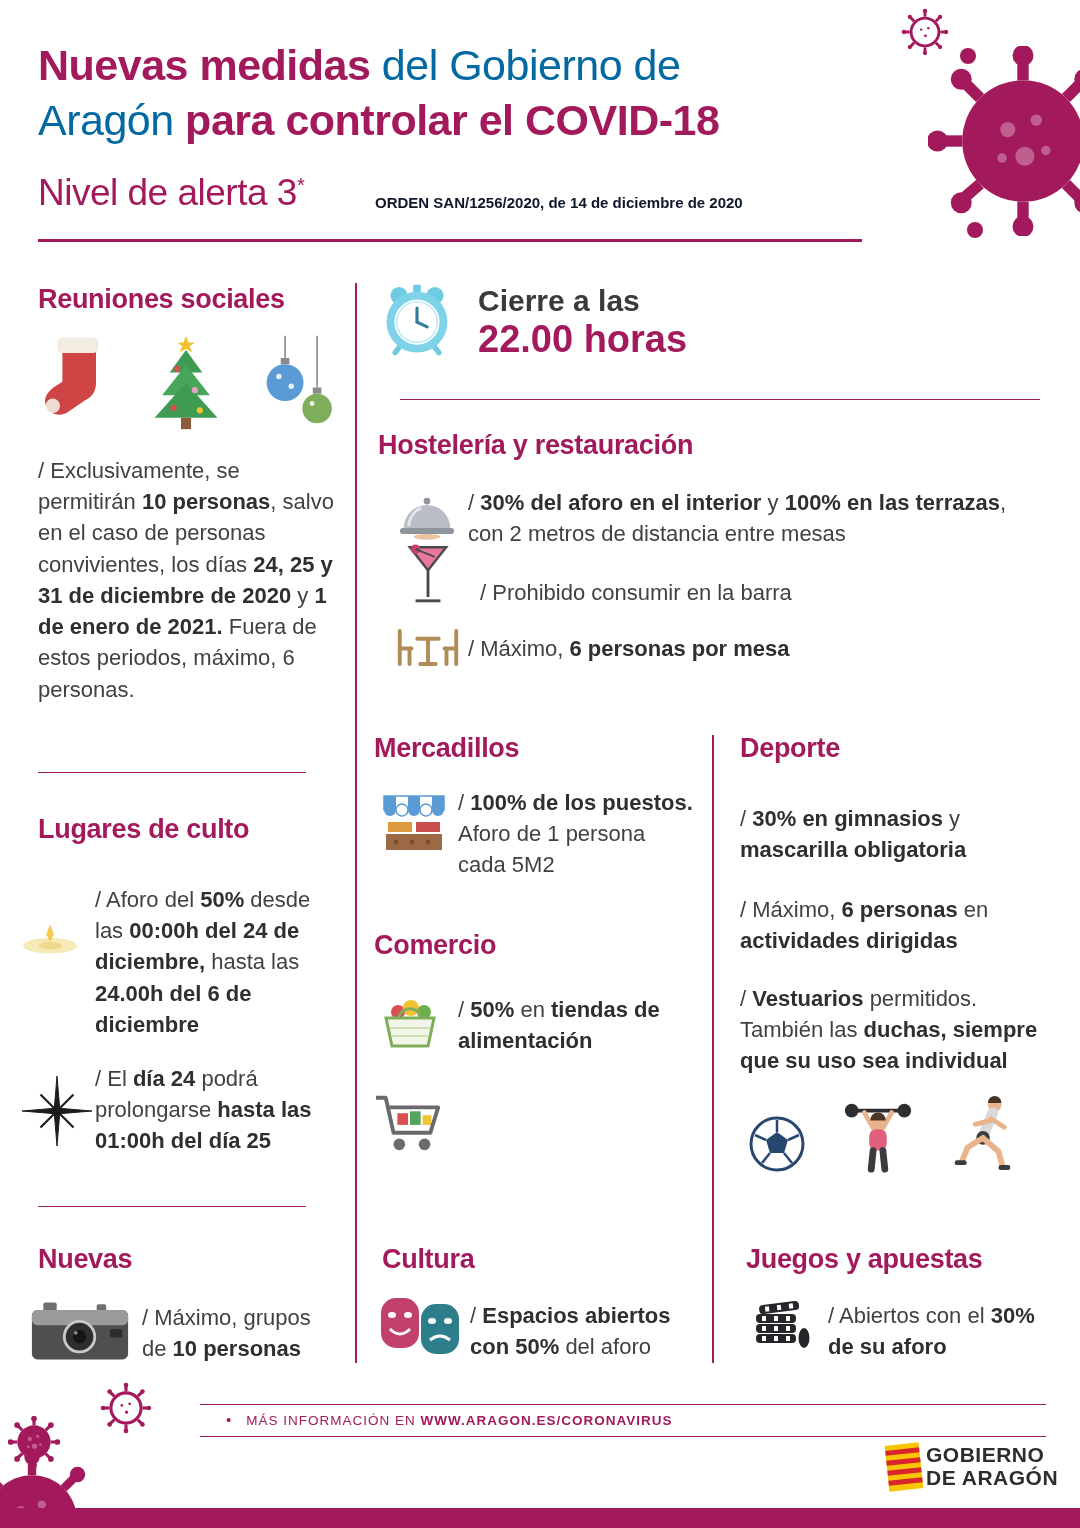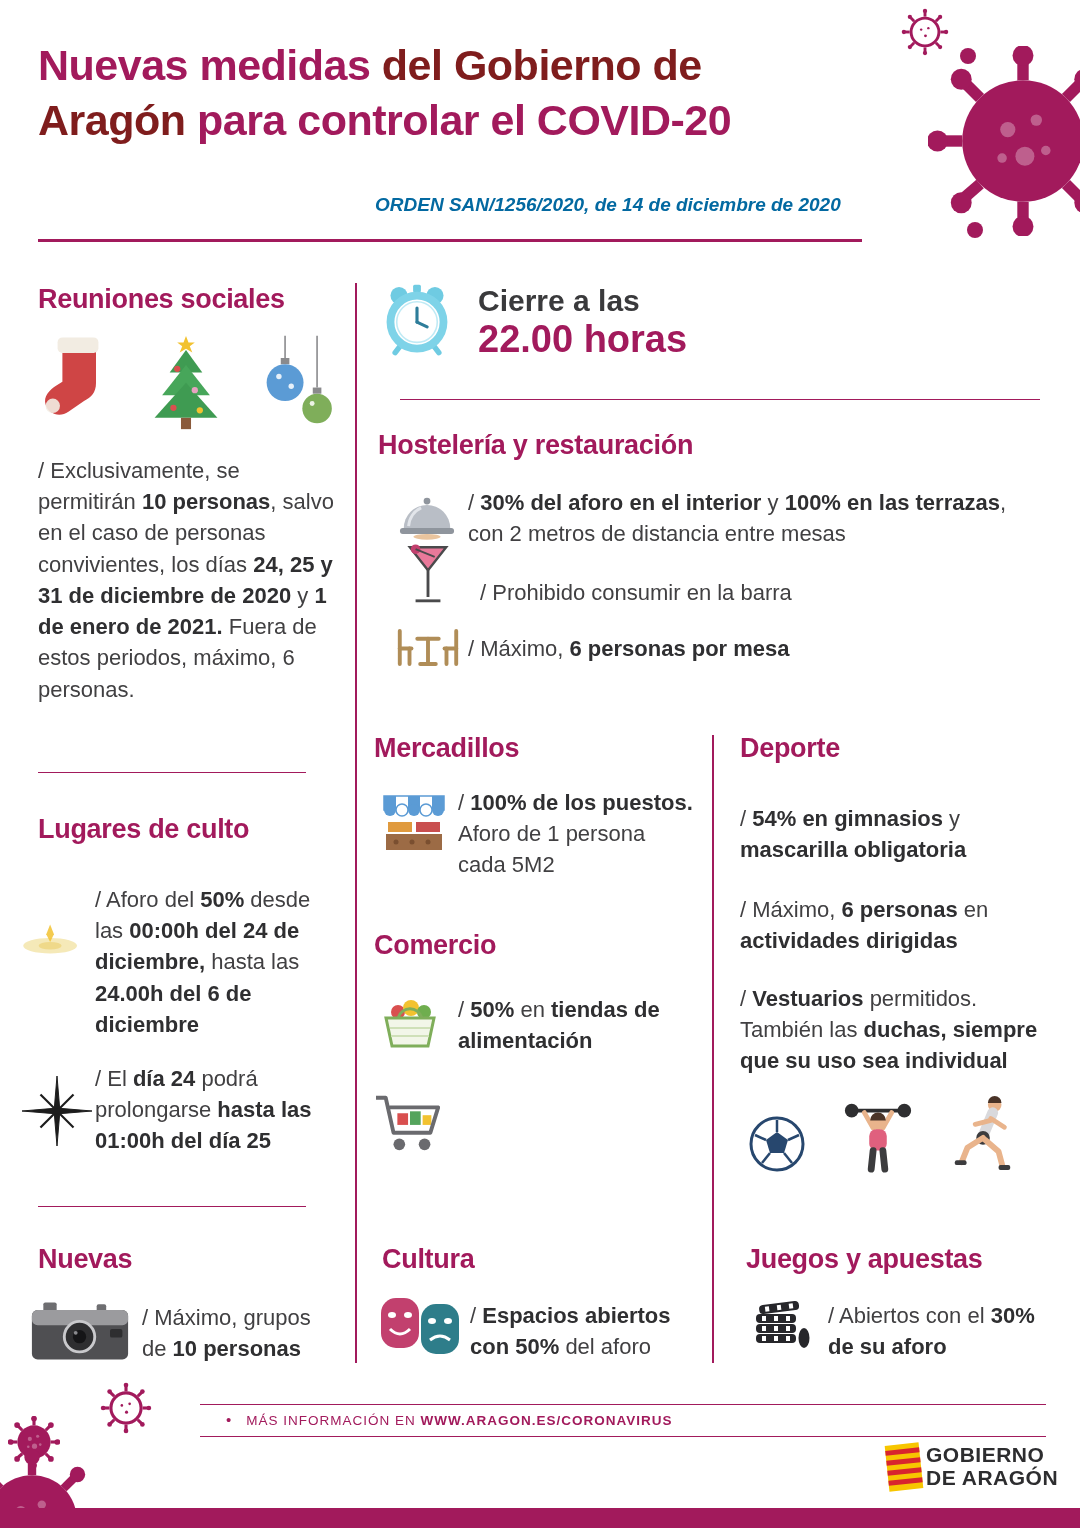--- a/index.html
+++ b/index.html
@@ -10,24 +10,24 @@
     background:#ffffff;
     overflow:hidden;
     font-family:"Liberation Sans","DejaVu Sans",sans-serif;
     --accent:#a21a5c;
     --text:#414042;
   }
   .abs{position:absolute;}
   
   .title{font-size:43px;font-weight:bold;line-height:1.28;letter-spacing:-0.5px;}
   .title .accent{color:var(--accent);}
-  .title .gray{color:#7f1d1d;font-weight:bold;}
+  .title .gray{color:#0369a1;font-weight:normal;}
   .alert{font-size:37px;color:var(--accent);font-weight:normal;letter-spacing:-0.5px;}
   .alert sup{font-size:20px;}
-  .order{font-size:19px;font-style:italic;font-weight:bold;color:#0369a1;}
+  .order{font-size:15px;font-weight:bold;color:#0f172a;}
   .hr{border-top:3px solid var(--accent);height:0;}
   .hr-thin{border-top:1.5px solid var(--accent);height:0;}
   .vr{border-left:2px solid var(--accent);width:0;}
   
   .sec-title{font-size:27px;font-weight:bold;color:var(--accent);letter-spacing:-0.3px;}
   
   .body{font-size:22px;color:var(--text);line-height:1.42;}
   .body b{color:#2f2f31;}
   
   .cierre-line1{font-size:30px;font-weight:bold;color:#3a3a3c;}
@@ -106,22 +106,23 @@
         <circle cx="50" cy="50" r="29" stroke-width="6"></circle>
       </g>
     </symbol>
   </defs>
 </svg>
 
 <div class="page">
 
   <div class="abs title" style="left:38px;top:38px;width:830px">
     <div><span class="accent">Nuevas medidas</span><span class="gray"> del Gobierno de</span></div>
-    <div><span class="gray">Aragón </span><span class="accent">para controlar el COVID-20</span></div>
+    <div><span class="gray">Aragón </span><span class="accent">para controlar el COVID-18</span></div>
   </div>
+  <div class="abs alert" style="left:38px;top:172px"><span>Nivel de alerta 3</span><sup>*</sup></div>
   <div class="abs order" style="left:375px;top:194px">ORDEN SAN/1256/2020, de 14 de diciembre de 2020</div>
   <div class="abs hr" style="left:38px;top:239px;width:824px"></div>
 
   <svg class="abs" style="left:901px;top:8px;color:var(--accent)" width="48" height="48">
       <use href="#voutline"></use>
     </svg>
   <svg class="abs" style="left:870px;top:18px;color:var(--accent)" width="210" height="250">
     <circle cx="98" cy="38" r="8" fill="#a21a5c"></circle>
     <circle cx="105" cy="212" r="8" fill="#a21a5c"></circle>
     <use href="#vsolid" x="58" y="28" width="190" height="190"></use>
@@ -307,21 +308,21 @@
       <ellipse cx="30" cy="19" rx="4" ry="3" fill="#ffffff"></ellipse>
     <path d="M12 33 q10 10 20 0" stroke="#ffffff" stroke-width="3" fill="none"></path>
     <rect x="43" y="8" width="38" height="50" rx="15" fill="#2e7d8a"></rect>
     <ellipse cx="54" cy="25" rx="4" ry="3" fill="#ffffff"></ellipse>
       <ellipse cx="70" cy="25" rx="4" ry="3" fill="#ffffff"></ellipse>
     <path d="M52 44 q10 -8 20 0" stroke="#ffffff" stroke-width="3" fill="none"></path>
   </svg>
   <div class="abs body" style="left:470px;top:1300px;width:238px"><span>/ </span><b>Espacios abiertos con 50%</b><span> del aforo</span></div>
 
   <div class="abs sec-title" style="left:740px;top:733px">Deporte</div>
-  <div class="abs body" style="left:740px;top:803px;width:302px"><span>/ </span><b>54% en gimnasios</b><span> y </span><b>mascarilla obligatoria</b></div>
+  <div class="abs body" style="left:740px;top:803px;width:302px"><span>/ </span><b>30% en gimnasios</b><span> y </span><b>mascarilla obligatoria</b></div>
   <div class="abs body" style="left:740px;top:894px;width:302px"><span>/ Máximo, </span><b>6 personas</b><span> en </span><b>actividades dirigidas</b></div>
   <div class="abs body" style="left:740px;top:983px;width:310px"><span>/ </span><b>Vestuarios</b><span> permitidos. También las </span><b>duchas, siempre que su uso sea individual</b></div>
 
   <div class="abs" style="left:748px;top:1095px;display:flex;gap:36px;align-items:flex-end">
     <svg width="58" height="58" viewBox="0 0 58 58">
       <circle cx="29" cy="29" r="26" fill="#ffffff" stroke="#27476e" stroke-width="3"></circle>
       <polygon points="29,17 40,25 36,38 22,38 18,25" fill="#27476e"></polygon>
       <g stroke="#27476e" stroke-width="2.5">
         <line x1="29" y1="17" x2="29" y2="5"></line>
           <line x1="40" y1="25" x2="51" y2="20"></line>

